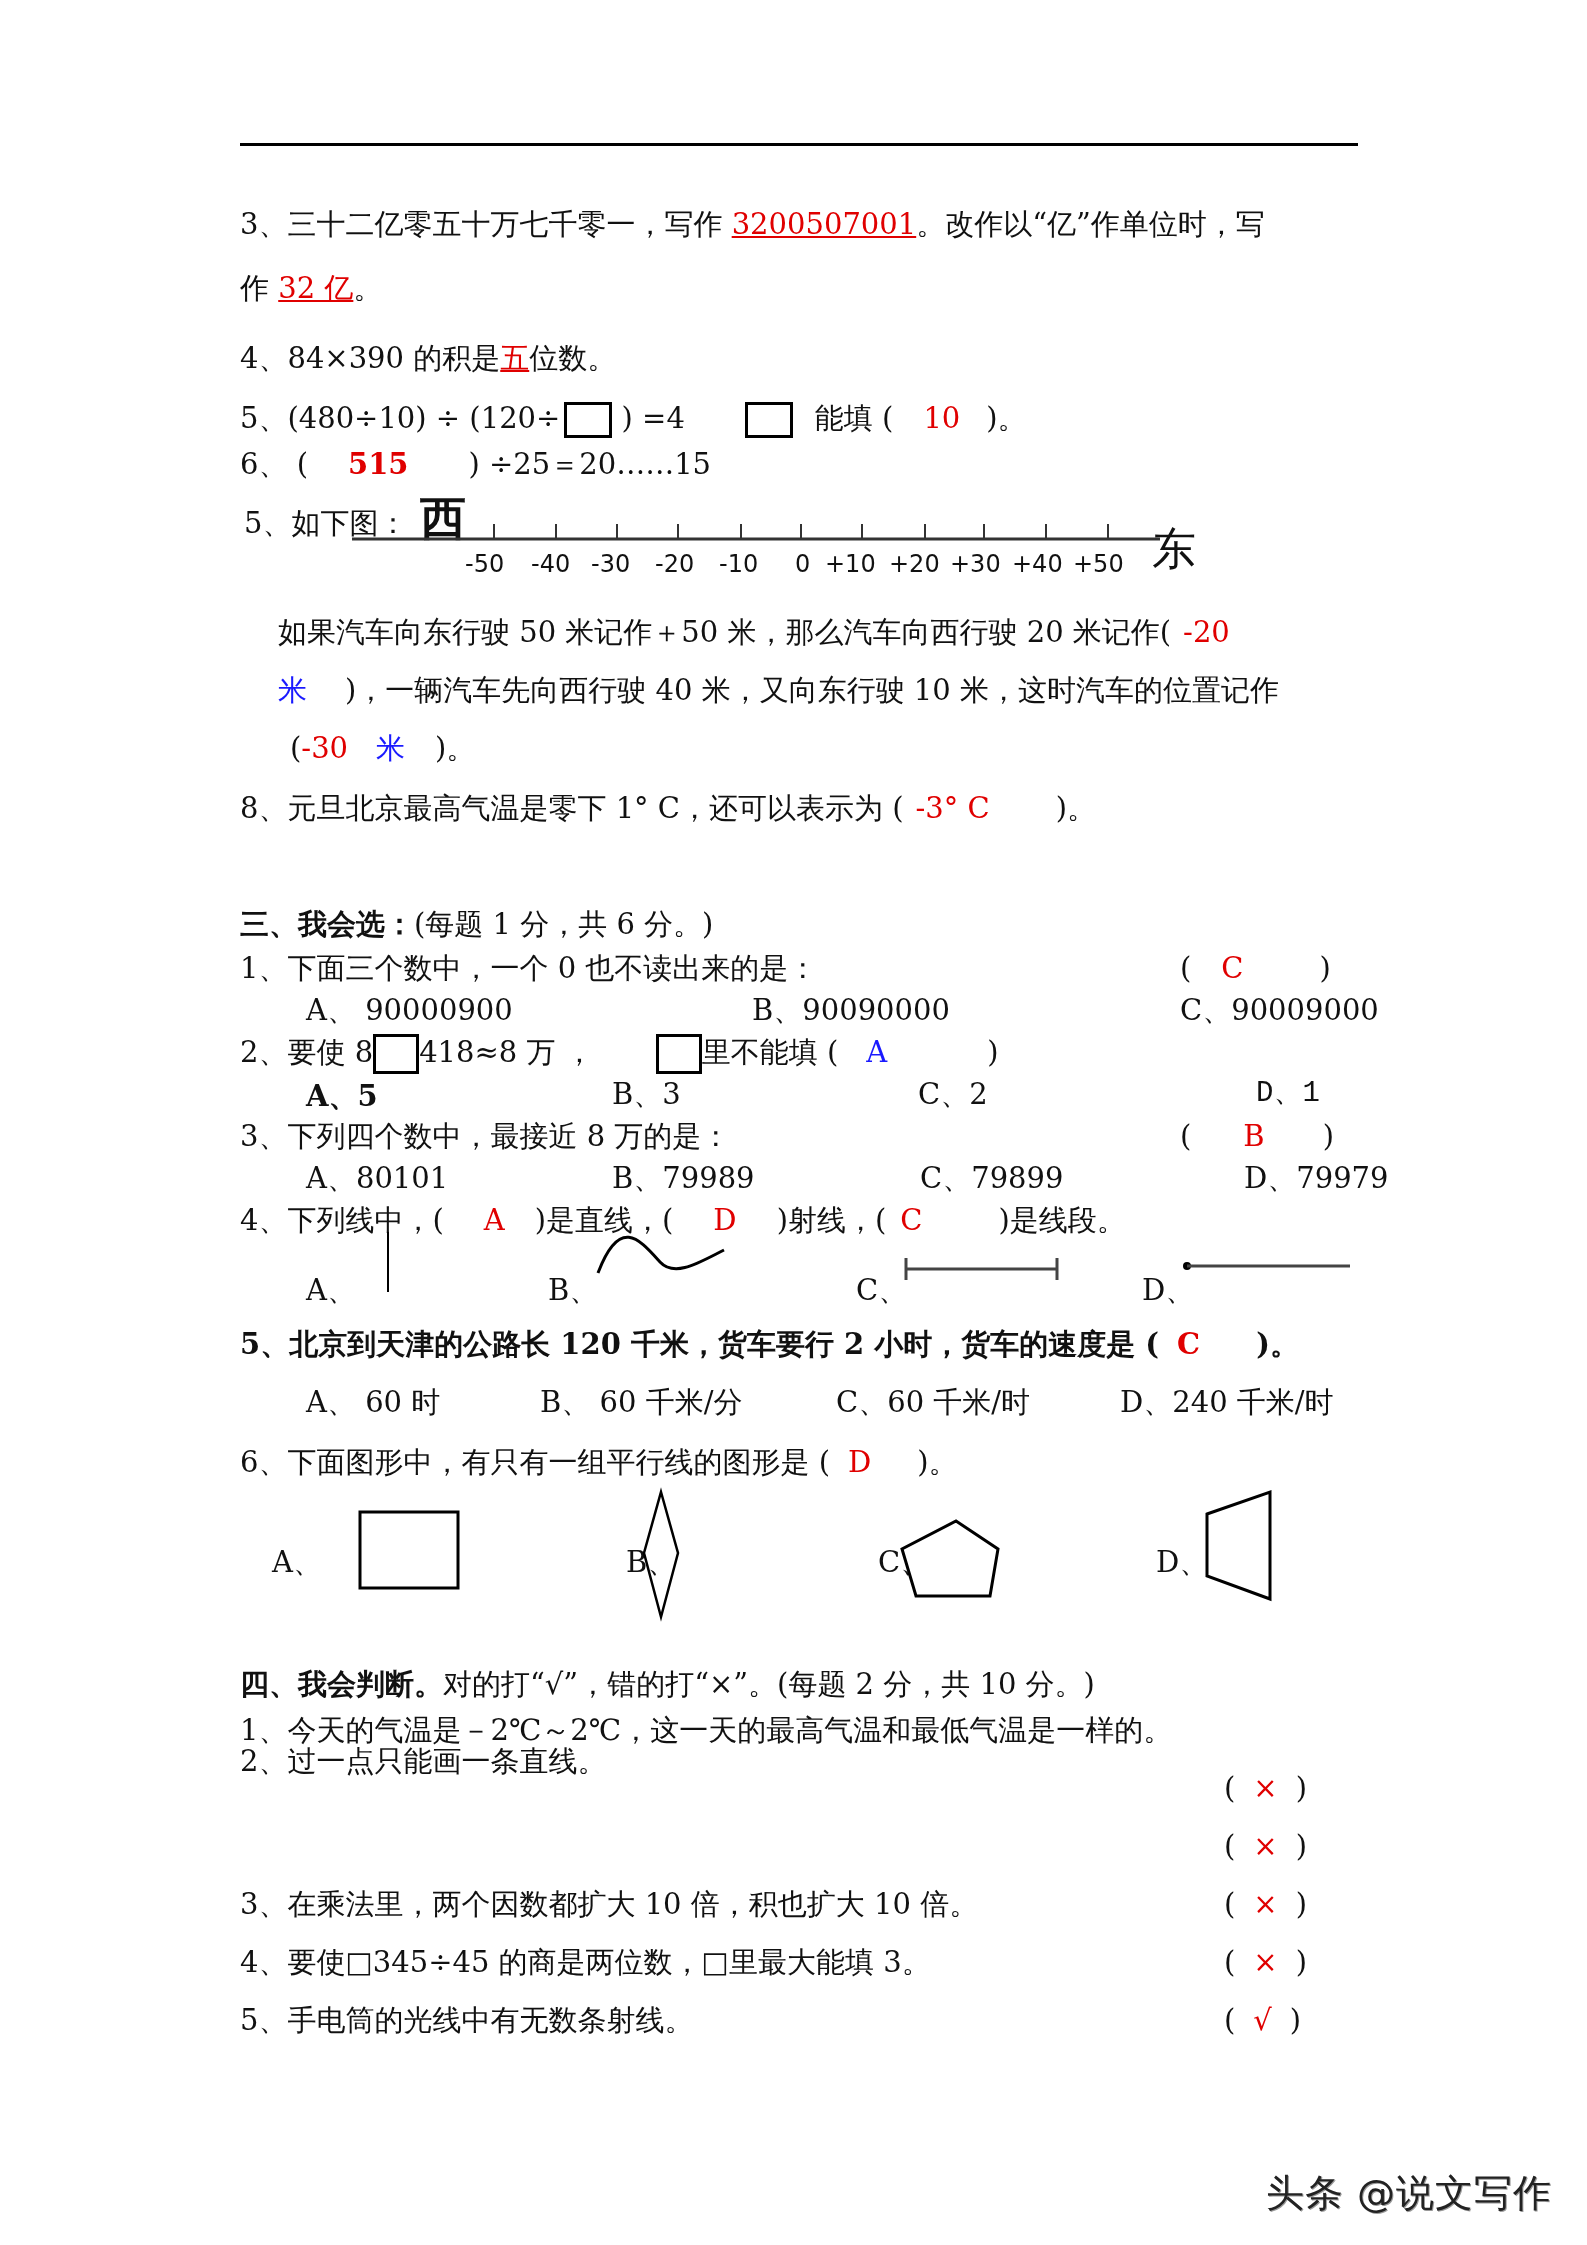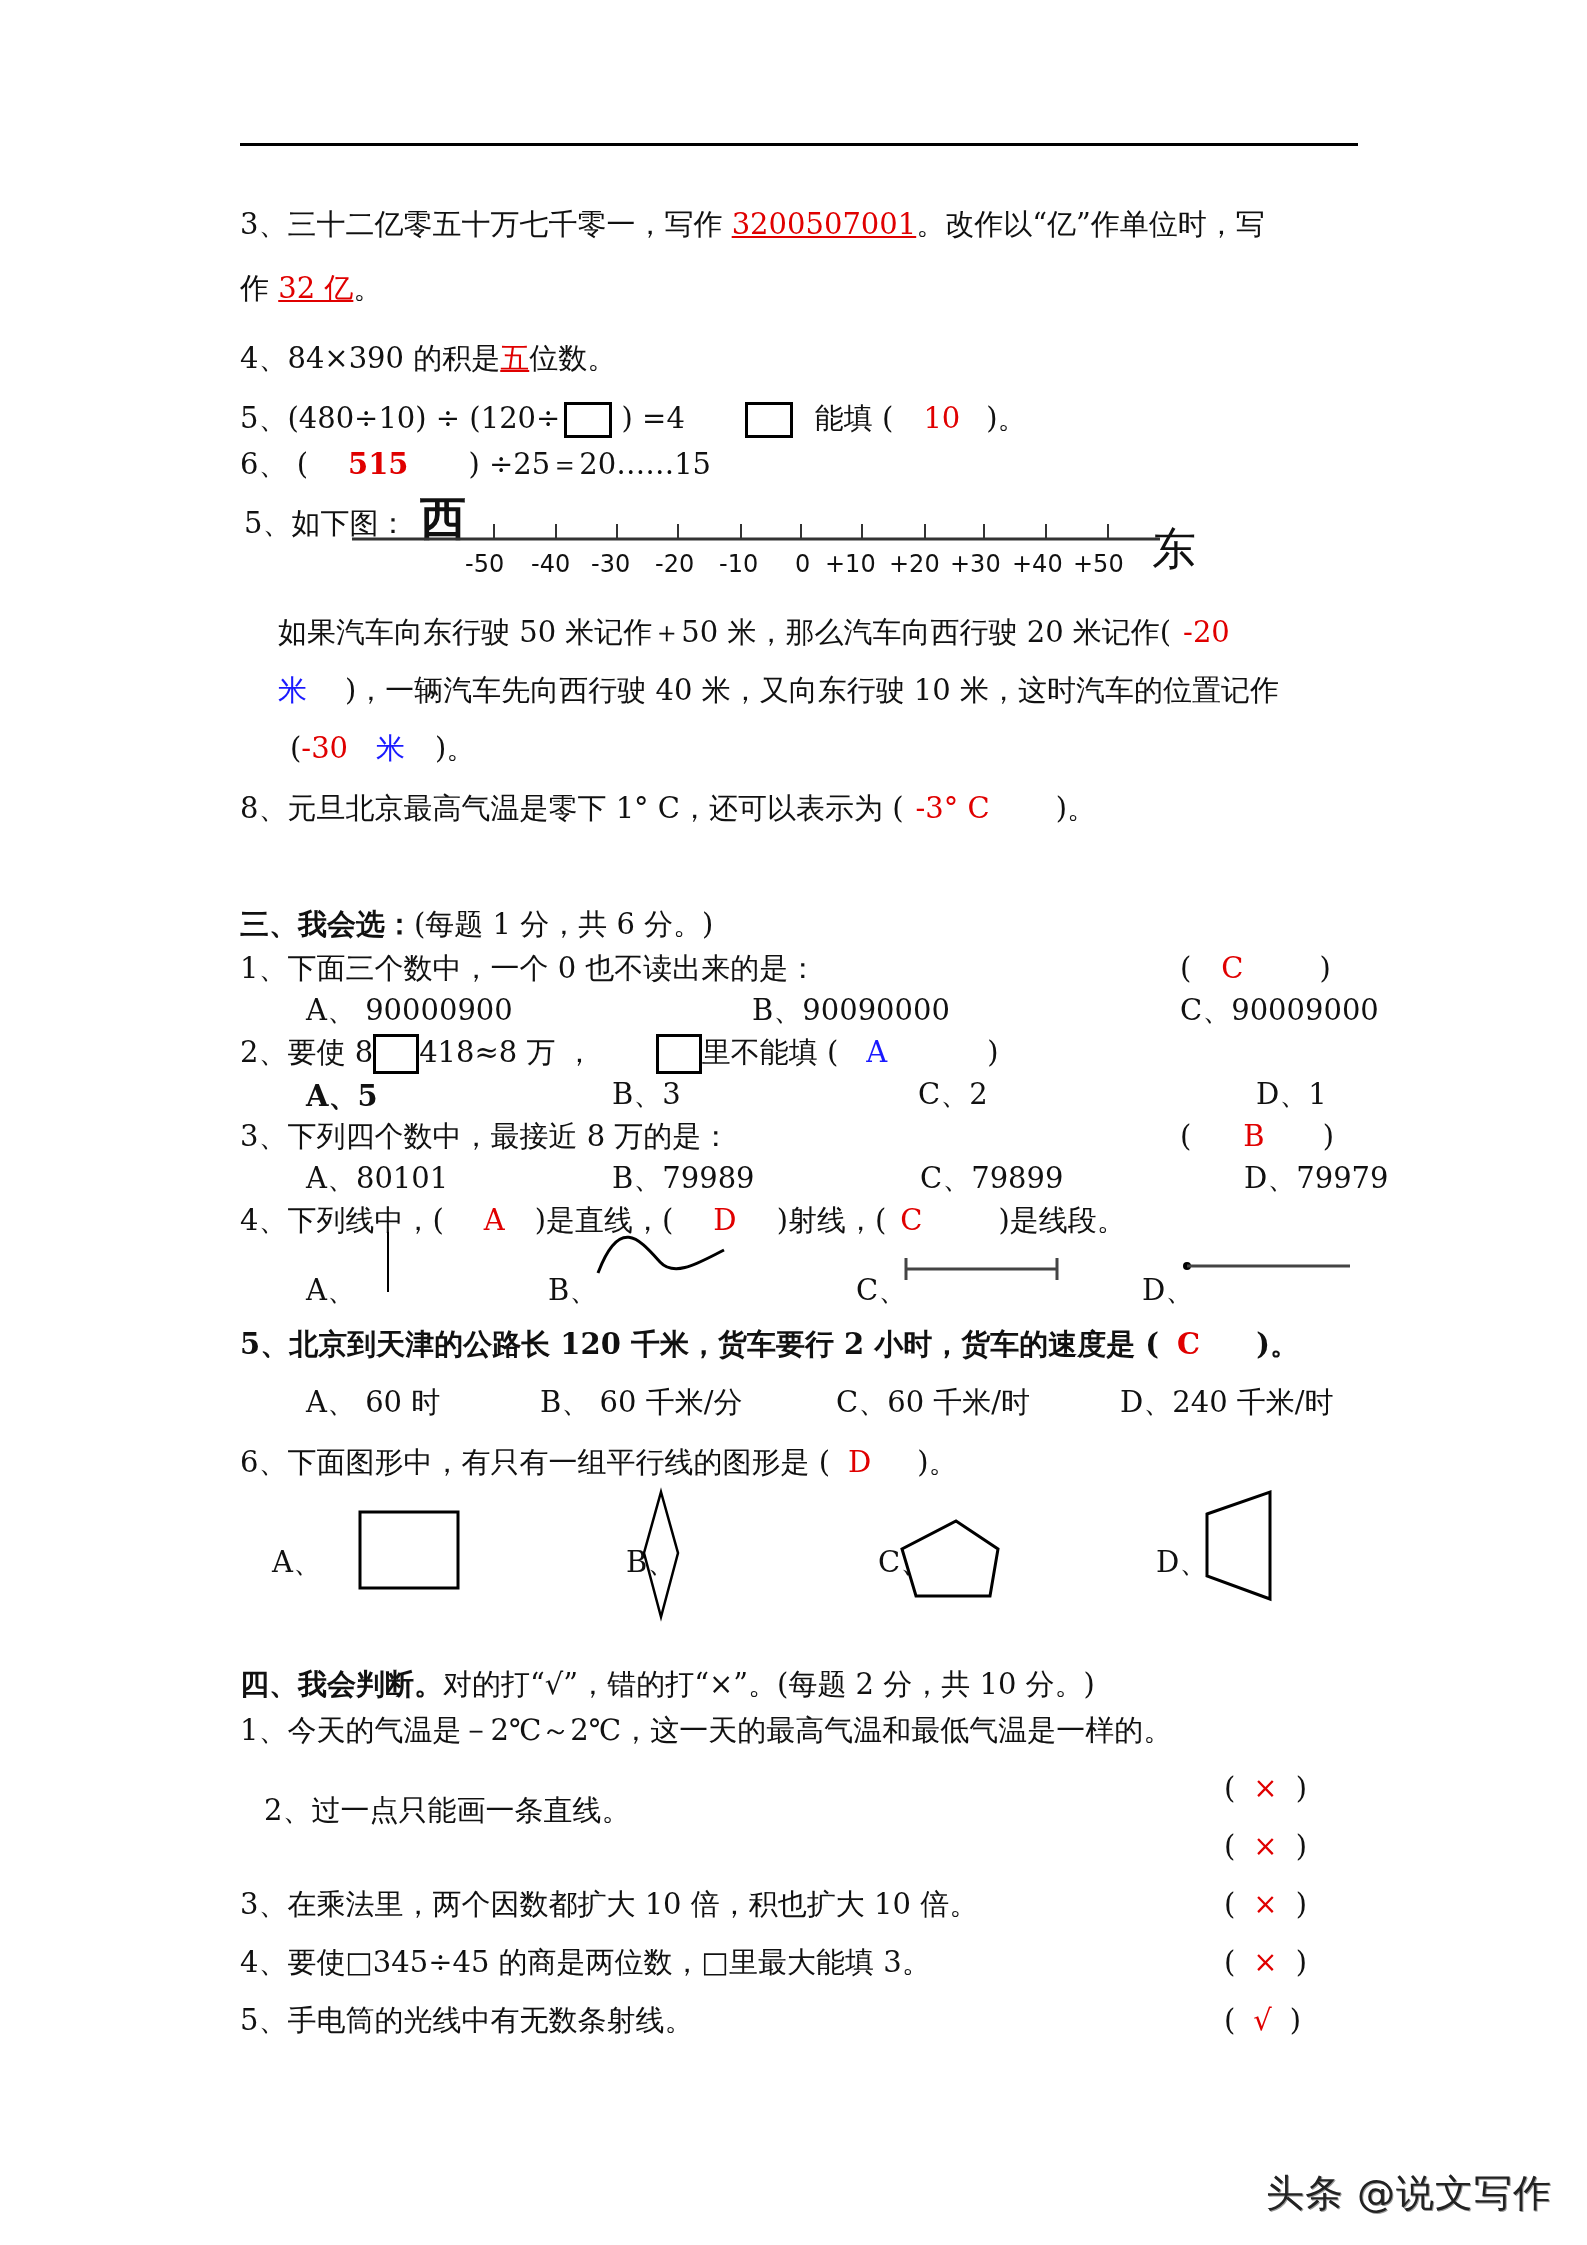--- a/index.html
+++ b/index.html
@@ -97,21 +97,21 @@
 <div class="abs t" style="left:306px;top:992px;">A、 90000900</div>
 <div class="abs t" style="left:752px;top:992px;">B、90090000</div>
 <div class="abs t" style="left:1180px;top:992px;">C、90009000</div>
 
 <div class="abs t" style="left:240px;top:1034px;">
   <span>2、要使 8</span><span class="box-sm"></span><span>418≈8 万 ，</span><span class="box-sm" style="margin-left:62px;"></span><span>里不能填 (</span><span class="blue" style="margin:0 100px 0 28px;">A</span><span>)</span>
 </div>
 <div class="abs t" style="left:306px;top:1078px;font-weight:bold;">A、5</div>
 <div class="abs t" style="left:612px;top:1076px;">B、3</div>
 <div class="abs t" style="left:918px;top:1076px;">C、2</div>
-<div class="abs t" style="left:1256px;top:1076px;">D、1</div>
+<div class="abs t" style="left:1256px;top:1076px;font-family:Liberation Mono, monospace;">D、1</div>
 
 <div class="abs t" style="left:240px;top:1118px;">3、下列四个数中，最接近 8 万的是：</div>
 <div class="abs t" style="left:1180px;top:1118px;">(<span class="red" style="margin:0 58px 0 52px;">B</span>)</div>
 <div class="abs t" style="left:306px;top:1160px;">A、80101</div>
 <div class="abs t" style="left:612px;top:1160px;">B、79989</div>
 <div class="abs t" style="left:920px;top:1160px;">C、79899</div>
 <div class="abs t" style="left:1244px;top:1160px;">D、79979</div>
 
 <div class="abs t" style="left:240px;top:1202px;">
   <span>4、下列线中，(</span><span class="red" style="margin:0 30px 0 40px;">A</span><span>)是直线，(</span><span class="red" style="margin:0 40px 0 40px;">D</span><span>)射线，(</span><span class="red" style="margin:0 76px 0 14px;">C</span><span>)是线段。</span>
@@ -157,21 +157,21 @@
   <polygon points="1207,1514 1270,1492 1270,1599 1207,1576" fill="none" stroke="#000" stroke-width="3"></polygon>
 </svg>
 
 <div class="abs t" style="left:240px;top:1666px;">
   <span class="bold">四、我会判断。</span><span>对的打“√”，错的打“×”。(每题 2 分，共 10 分。)</span>
 </div>
 
 <div class="abs t" style="left:240px;top:1712px;">1、今天的气温是－2℃～2℃，这一天的最高气温和最低气温是一样的。</div>
 <div class="abs t" style="left:1224px;top:1770px;"><span>(</span><span class="red" style="margin:0 18px;">×</span><span>)</span></div>
 
-<div class="abs t" style="left:240px;top:1792px;margin-left:24px;">2、过一点只能画一条直线。</div>
+<div class="abs t" style="left:240px;top:1743px;">2、过一点只能画一条直线。</div>
 <div class="abs t" style="left:1224px;top:1828px;"><span>(</span><span class="red" style="margin:0 18px;">×</span><span>)</span></div>
 
 <div class="abs t" style="left:240px;top:1886px;">3、在乘法里，两个因数都扩大 10 倍，积也扩大 10 倍。</div>
 <div class="abs t" style="left:1224px;top:1886px;"><span>(</span><span class="red" style="margin:0 18px;">×</span><span>)</span></div>
 
 <div class="abs t" style="left:240px;top:1944px;">4、要使□345÷45 的商是两位数，□里最大能填 3。</div>
 <div class="abs t" style="left:1224px;top:1944px;"><span>(</span><span class="red" style="margin:0 18px;">×</span><span>)</span></div>
 
 <div class="abs t" style="left:240px;top:2002px;">5、手电筒的光线中有无数条射线。</div>
 <div class="abs t" style="left:1224px;top:2002px;"><span>(</span><span class="red" style="margin:0 18px;">√</span><span>)</span></div>

